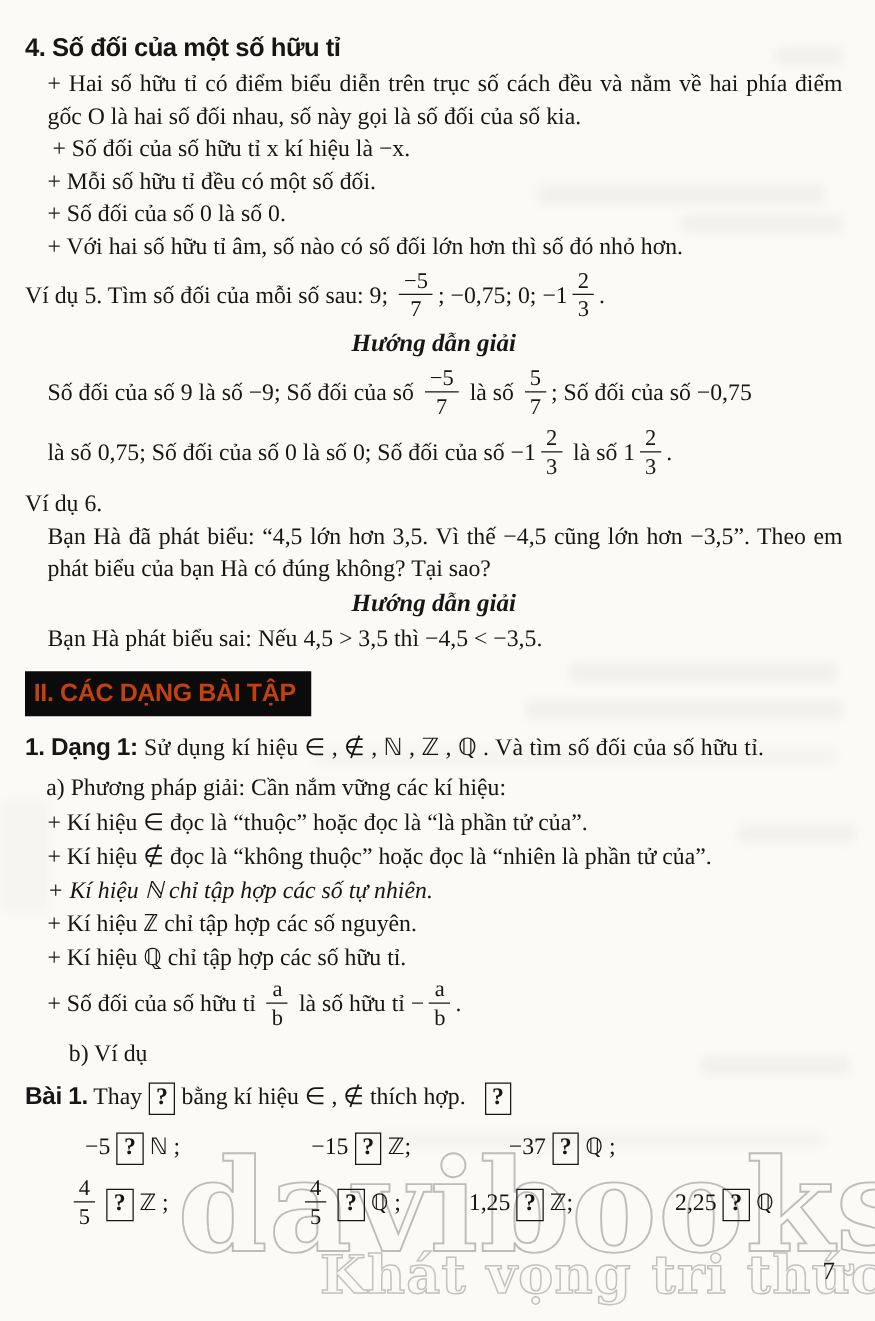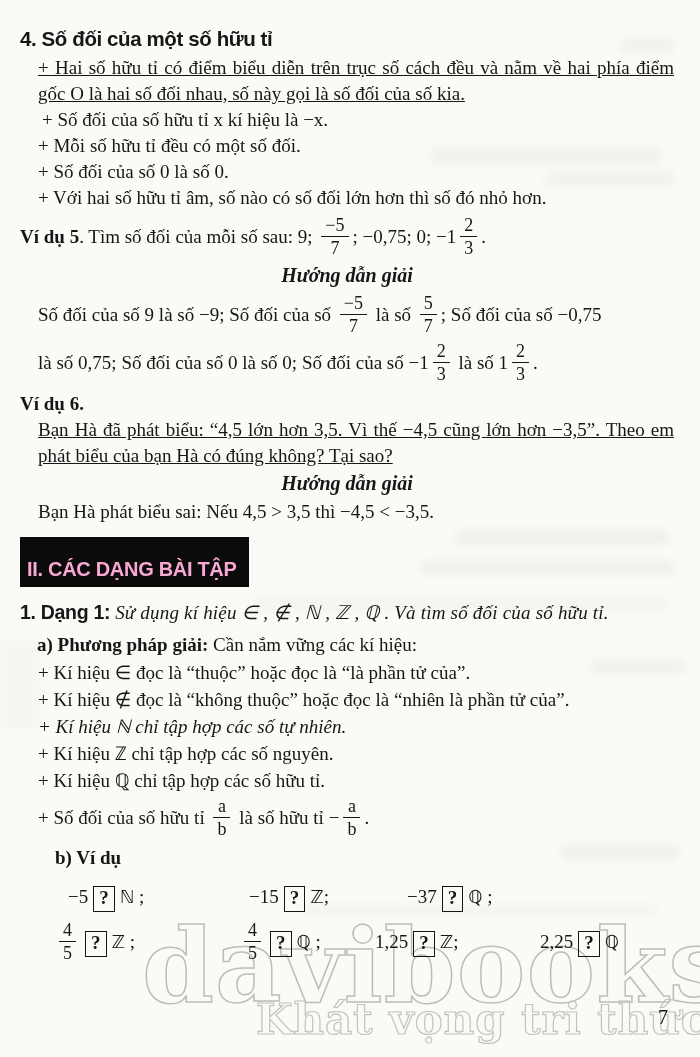--- a/index.html
+++ b/index.html
@@ -14,32 +14,32 @@
   }
   .content { position: relative; z-index: 2; padding: 27px 26px 0 20px; }
 
   
   .h-sans {
     font-family: "Liberation Sans", sans-serif;
     font-weight: bold;
     font-size: 20.5px;
     letter-spacing: -0.4px;
   }
-  .bold-serif { font-weight: bold; }
+  .bold-serif { font-weight: normal; }
   .center-hdg {
     text-align: center;
     font-weight: bold;
     font-style: italic;
     font-size: 20px;
     margin: 3px 0 4px 0;
   }
 
   
   .para { line-height: 26px; margin-left: 18px; }
-  .para.justify { text-align: justify; text-decoration: underline; }
+  .para.justify { text-align: justify; }
   .tight { line-height: 26px; }
 
   
   .frac {
     display: inline-block;
     vertical-align: middle;
     text-align: center;
     line-height: 1.0;
     margin: 0 4px;
     position: relative; top: -2px;
@@ -55,26 +55,26 @@
     font-weight: bold;
     line-height: 1.1;
     vertical-align: middle;
   }
   .mathrow { line-height: 48px; white-space: nowrap; }
 
   
   .black-bar {
     display: inline-block;
     background: #0b0b0b;
-    color: #f9a8d4;
+    color: #c2410c;
     font-family: "Liberation Sans", sans-serif;
     font-weight: bold;
     font-size: 20px;
     letter-spacing: -0.3px;
-    padding: 21px 12px 6px 7px;
+    padding: 7px 12px 6px 7px;
     margin: 12px 0 8px 0;
   }
 
   .dang-line { line-height: 30px; margin-top: 2px; }
   .dang-label, .bai-label {
     font-family: "Liberation Sans", sans-serif;
     font-weight: bold;
     font-size: 19.5px;
     letter-spacing: -0.3px;
   }
@@ -118,21 +118,21 @@
   .sp2 { left: 430px; top: 148px; width: 230px; height: 16px; }
   .sp3 { left: 545px; top: 172px; width: 130px; height: 14px; }
   .sp4 { left: 455px; top: 530px; width: 215px; height: 16px; }
   .sp5 { left: 420px; top: 560px; width: 255px; height: 15px; }
   .sp6 { left: 250px; top: 598px; width: 420px; height: 14px; opacity: .6; }
   .sp7 { left: 590px; top: 660px; width: 95px;  height: 14px; }
   .sp8 { left: 560px; top: 845px; width: 120px; height: 15px; }
   .sp9 { left: 300px; top: 905px; width: 360px; height: 13px; opacity: .6; }
   .sp10{ left: 0px;   top: 640px; width: 40px;  height: 90px; opacity: .5; }
 
-  .sp-gap { letter-spacing: 0.2px; font-style: italic; }
+  .sp-gap { letter-spacing: 0.2px; }
   .sep-space { display: inline-block; width: 10px; }
 </style>
 </head>
 <body>
 
 <div class="smudge sp1"></div>
 <div class="smudge sp2"></div>
 <div class="smudge sp3"></div>
 <div class="smudge sp4"></div>
 <div class="smudge sp5"></div>
@@ -191,20 +191,24 @@
   <p class="para" style="line-height:27px;font-style:italic;">+ Kí hiệu ℕ chỉ tập hợp các số tự nhiên.</p>
   <p class="para" style="line-height:27px;">+ Kí hiệu ℤ chỉ tập hợp các số nguyên.</p>
   <p class="para" style="line-height:27px;">+ Kí hiệu ℚ chỉ tập hợp các số hữu tỉ.</p>
 
   <div class="mathrow" style="margin-left:18px;">
     <span>+ Số đối của số hữu tỉ </span><span class="frac"><span class="num">a</span><span class="den">b</span></span><span> là số hữu tỉ </span><span>−</span><span class="frac"><span class="num">a</span><span class="den">b</span></span><span>.</span>
   </div>
 
   <div class="bold-serif tight" style="margin-left:35px; margin-top:2px; line-height:28px;">b) Ví dụ</div>
 
+  <div class="tight" style="margin-top:4px; line-height:30px;">
+    <span class="bai-label">Bài 1.</span>
+    <span>Thay</span><span class="qbox">?</span><span>bằng kí hiệu ∈ , ∉  thích hợp.</span><span class="sep-space"></span><span class="qbox">?</span>
+  </div>
 
   <div class="ex-row1">
     <span class="item"><span>−5</span><span class="qbox">?</span><span class="ds">ℕ</span> <span>;</span></span>
     <span class="item"><span>−15</span><span class="qbox">?</span><span class="ds">ℤ</span><span>;</span></span>
     <span class="item"><span>−37</span><span class="qbox">?</span><span class="ds">ℚ</span> <span>;</span></span>
   </div>
 
   <div class="ex-row2">
     <span class="item"><span class="frac"><span class="num">4</span><span class="den">5</span></span><span class="qbox">?</span><span class="ds">ℤ</span> <span>;</span></span>
     <span class="item"><span class="frac"><span class="num">4</span><span class="den">5</span></span><span class="qbox">?</span><span class="ds">ℚ</span> <span>;</span></span>

